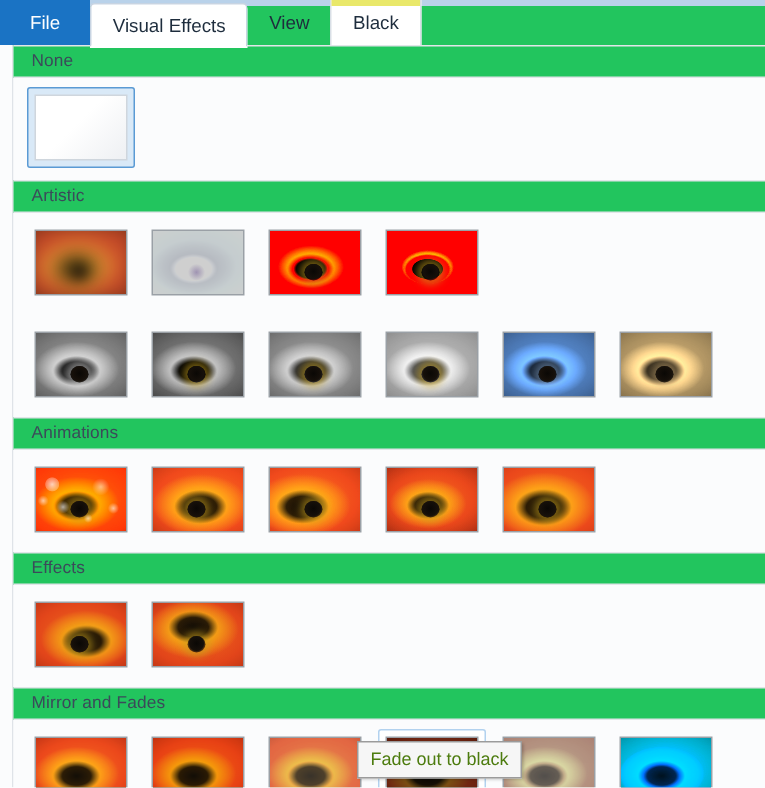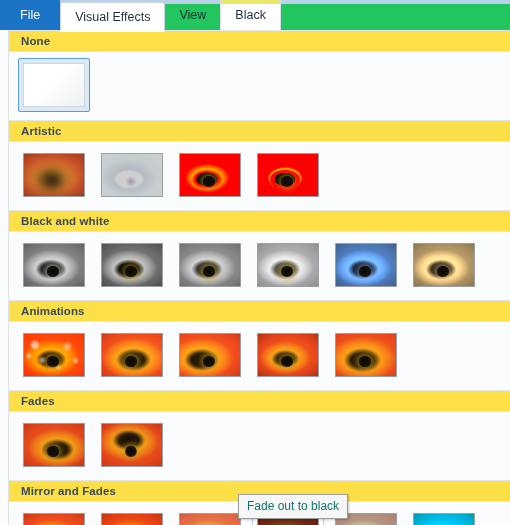--- a/index.html
+++ b/index.html
@@ -62,25 +62,25 @@
     background:#fbfcfd;
     overflow:hidden;
   }
   .gallery-inner{
     position:absolute;left:8px;top:0;right:0;bottom:0;
     border-left:1px solid #dfe3e8;
     background:#fbfcfd;
   }
   .section-header{
     height:20px;line-height:20px;
-    background:#fde047;
+    background:#22c55e;
     border-top:1px solid #e2e5e9;
     border-bottom:1px solid #e2e5e9;
     padding-left:12px;
-    font-size:11.5px;font-weight:bold;color:#3b4a5a;
+    font-size:11.5px;font-weight:normal;color:#3b4a5a;
     letter-spacing:.1px;
   }
   .section-body{
     padding:6px 0 6px 6px;
     display:flex;flex-wrap:wrap;align-items:flex-start;
     background:#fbfcfd;
   }
   .cell{
     width:72px;height:54px;
     margin:0 3px 2px 3px;
@@ -225,21 +225,21 @@
   .fx-hue{background:#2b1060;}
   .fx-hue .bg{background:linear-gradient(110deg,#146b4e 0%,#1e8fae 40%,#5a22b0 100%);}
 
   
   .tooltip{
     position:absolute;
     box-sizing:border-box;
     background:#f6f6f6;
     border:1px solid #9b9b9b;
     padding:4px 8px 5px 8px;
-    font-size:12px;color:#0f766e;
+    font-size:12px;color:#4d7c0f;
     white-space:nowrap;
     box-shadow:1px 1px 2px rgba(0,0,0,.22);
     z-index:40;
   }
 </style>
 </head>
 <body>
 
 <div class="app">
 
@@ -302,21 +302,20 @@
           <div class="cell" title="Posterize">
             <div class="thumb">
               <div class="poppy fx-poster">
                 <div class="bg"></div>
                 <div class="petal"></div>
                 <div class="core"></div>
               </div>
             </div>
           </div>
         </div>
-        <div class="section-header">Black and white</div>
         <div class="section-body">
           <div class="cell" title="Black and white">
             <div class="thumb">
               <div class="poppy fx-gray">
                 <div class="bg"></div>
                 <div class="petal"></div>
                 <div class="core"></div>
               </div>
             </div>
           </div>
@@ -408,21 +407,21 @@
           <div class="cell" title="Zoom out">
             <div class="thumb">
               <div class="poppy fx-zoomOut">
                 <div class="bg"></div>
                 <div class="petal"></div>
                 <div class="core"></div>
               </div>
             </div>
           </div>
         </div>
-        <div class="section-header">Fades</div>
+        <div class="section-header">Effects</div>
         <div class="section-body">
           <div class="cell" title="Flip horizontal">
             <div class="thumb">
               <div class="poppy fx-mirrorH">
                 <div class="bg"></div>
                 <div class="petal"></div>
                 <div class="core"></div>
               </div>
             </div>
           </div>

